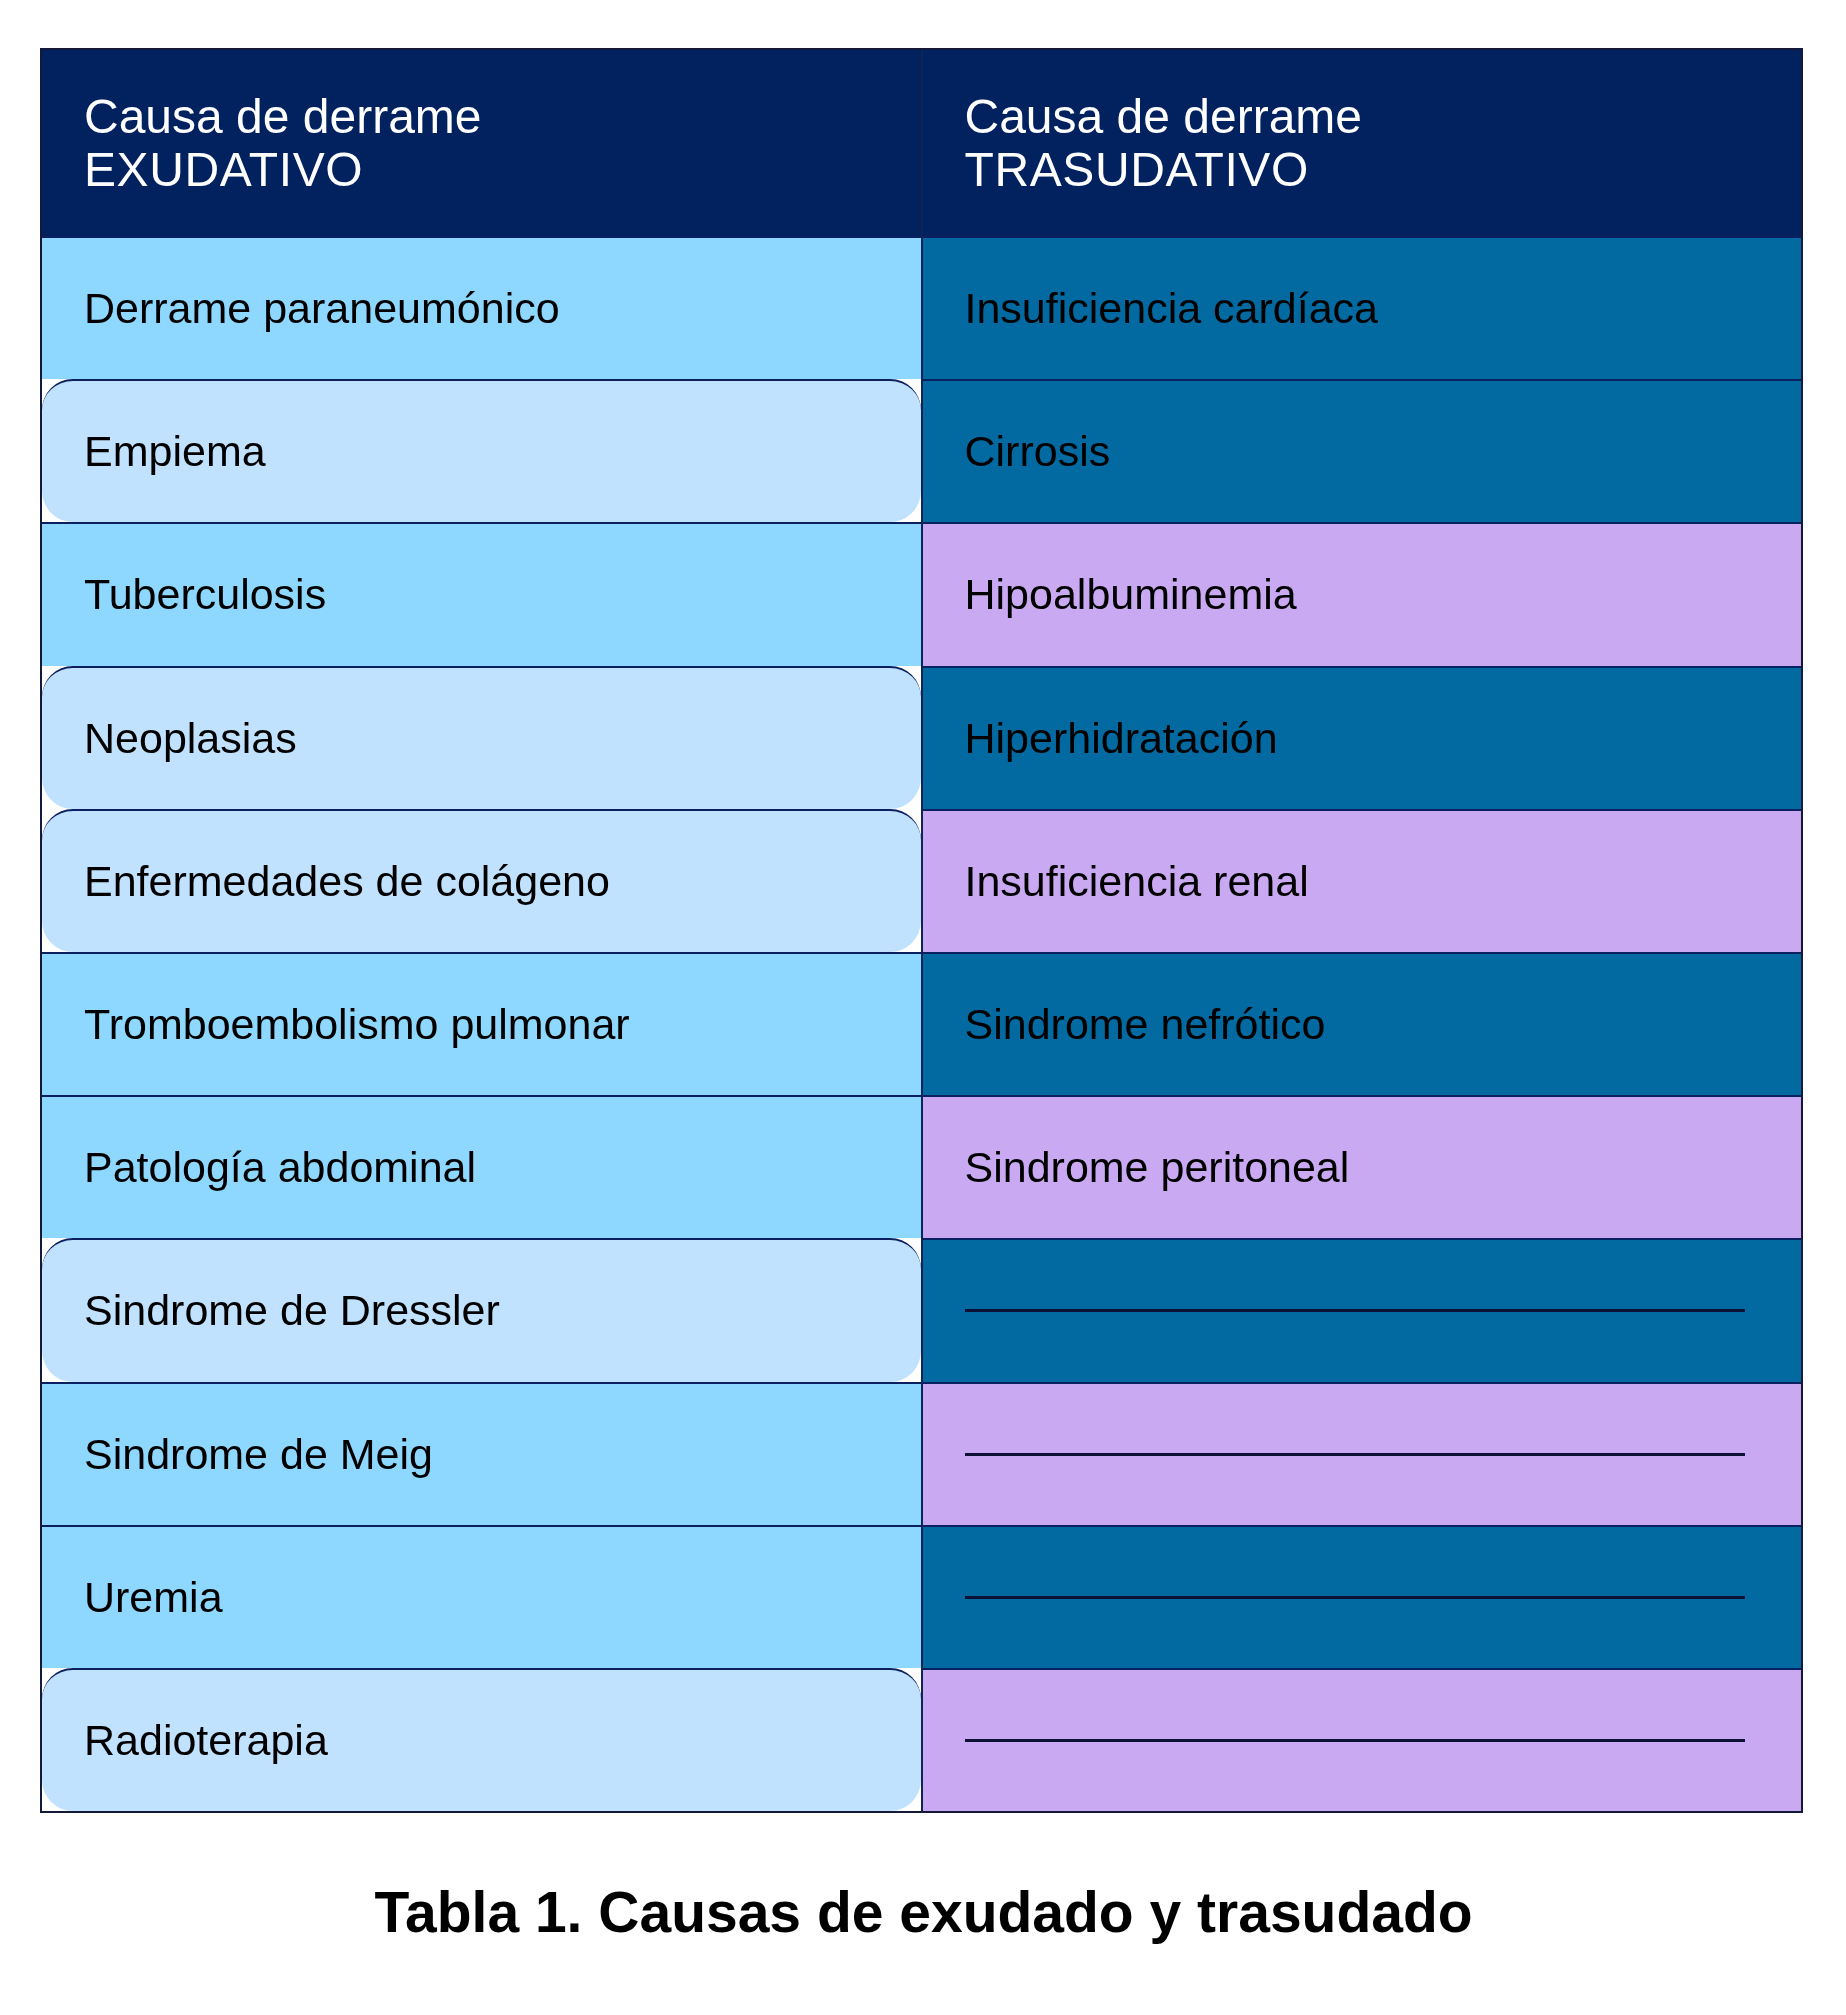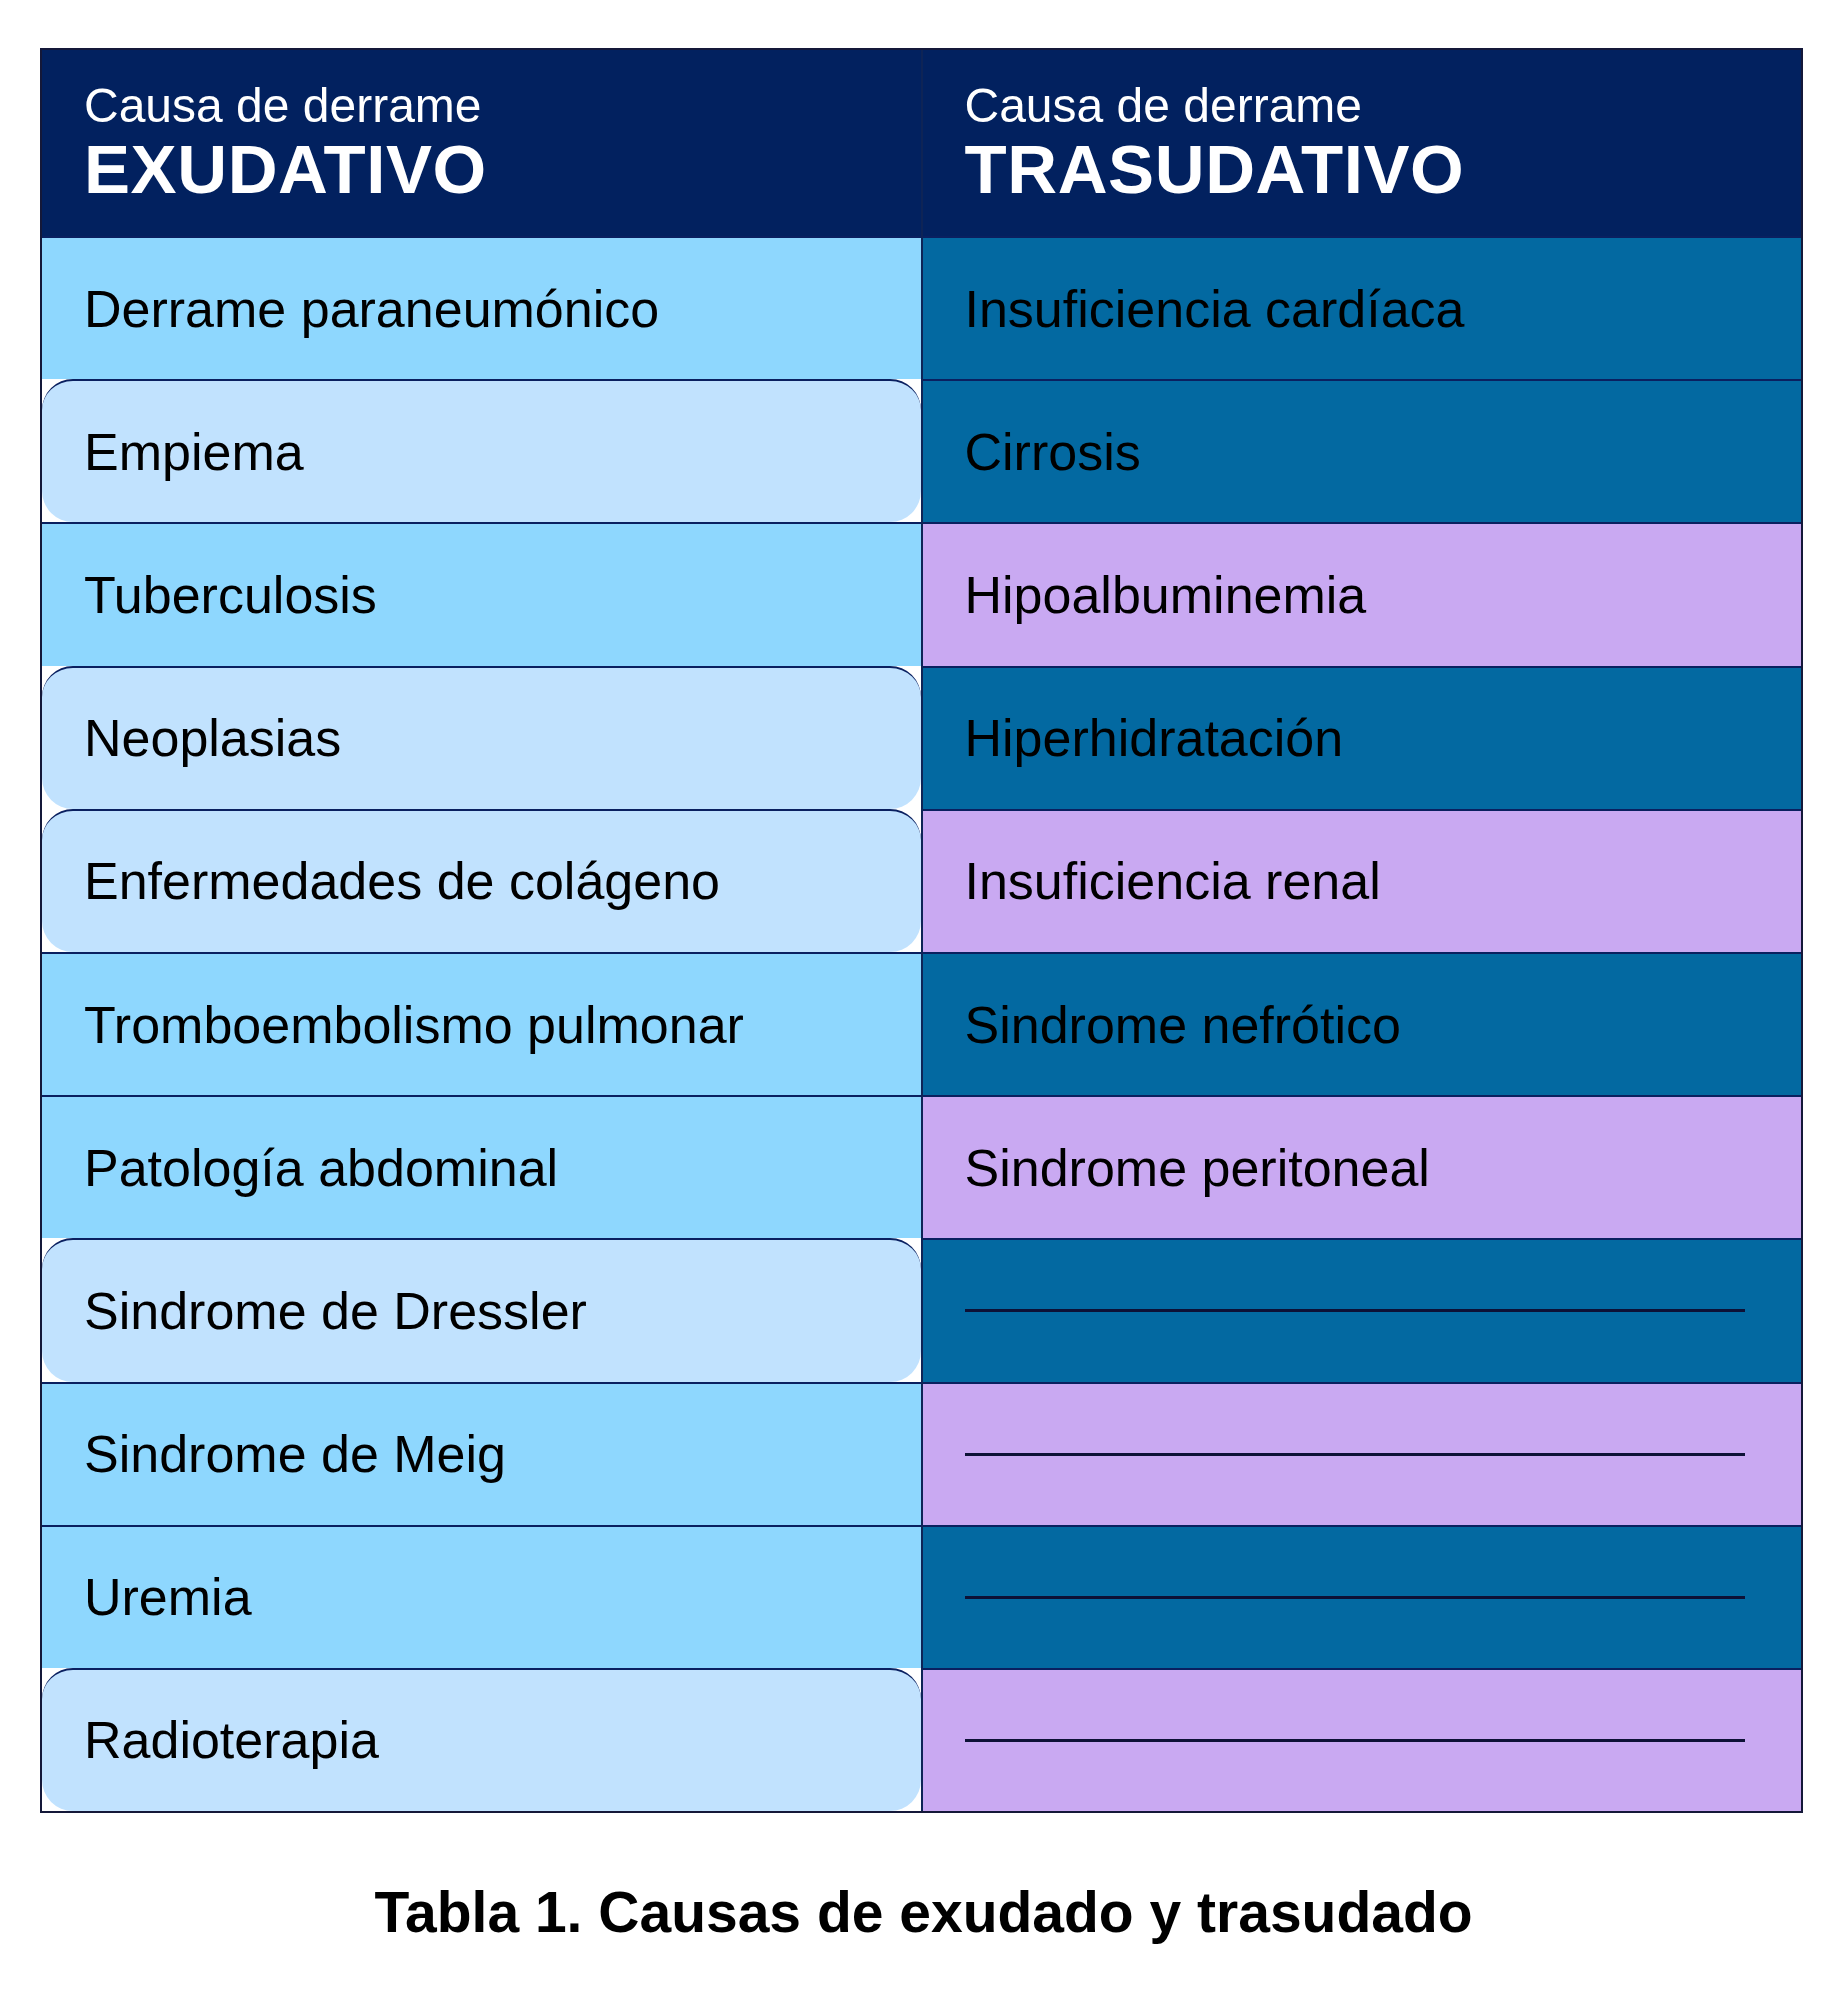--- a/index.html
+++ b/index.html
@@ -34,33 +34,33 @@
     justify-content: center;
     padding-left: 42px;
     box-sizing: border-box;
   }
   .hdr .line1 {
     font-size: 48px;
     font-weight: 400;
     line-height: 1.12;
   }
   .hdr .line2 {
-    font-size: 69px;
-    font-weight: 700;
+    font-size: 48px;
+    font-weight: 400;
     line-height: 1.08;
     letter-spacing: 0.6px;
   }
   .cell {
     flex: 1 1 0;
     border-top: 2.9px solid #0a2060;
     display: flex;
     align-items: center;
     padding-left: 42px;
     box-sizing: border-box;
-    font-size: 52px;
+    font-size: 43px;
     color: #000000;
     min-height: 0;
   }
   
   .blue-a  { background: #8ed7fe; }
   .blue-b  { background: #c1e2fe; border-radius: 31px; }
   
   .purp-a  { background: #0369a1; }
   .purp-b  { background: #c9a9f2; }
   .fill-line {

